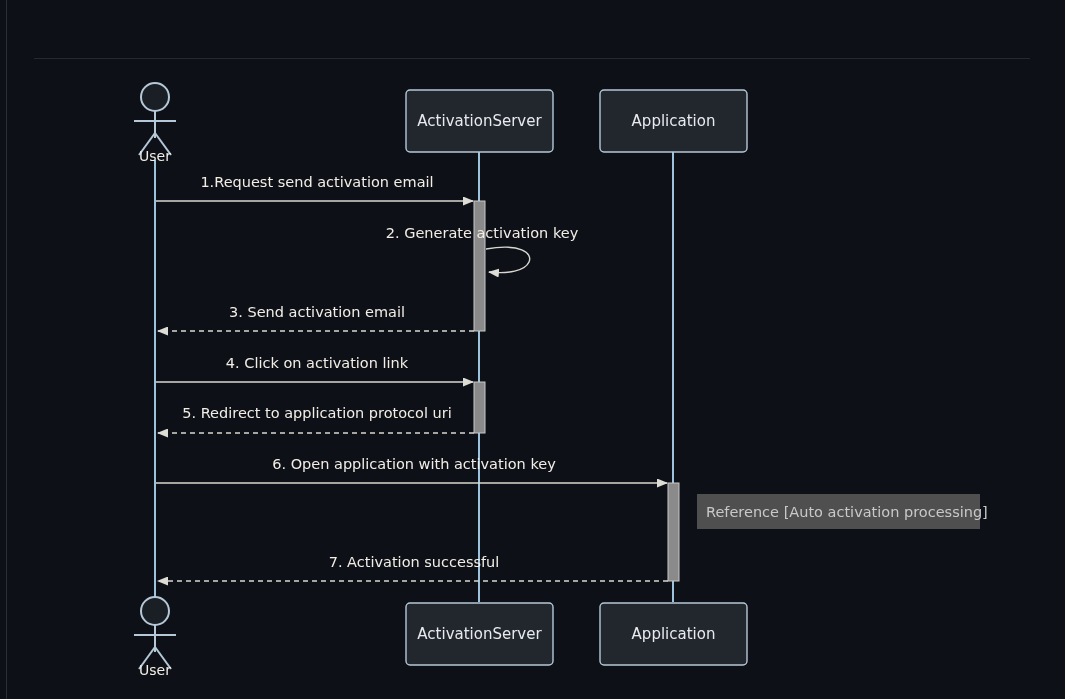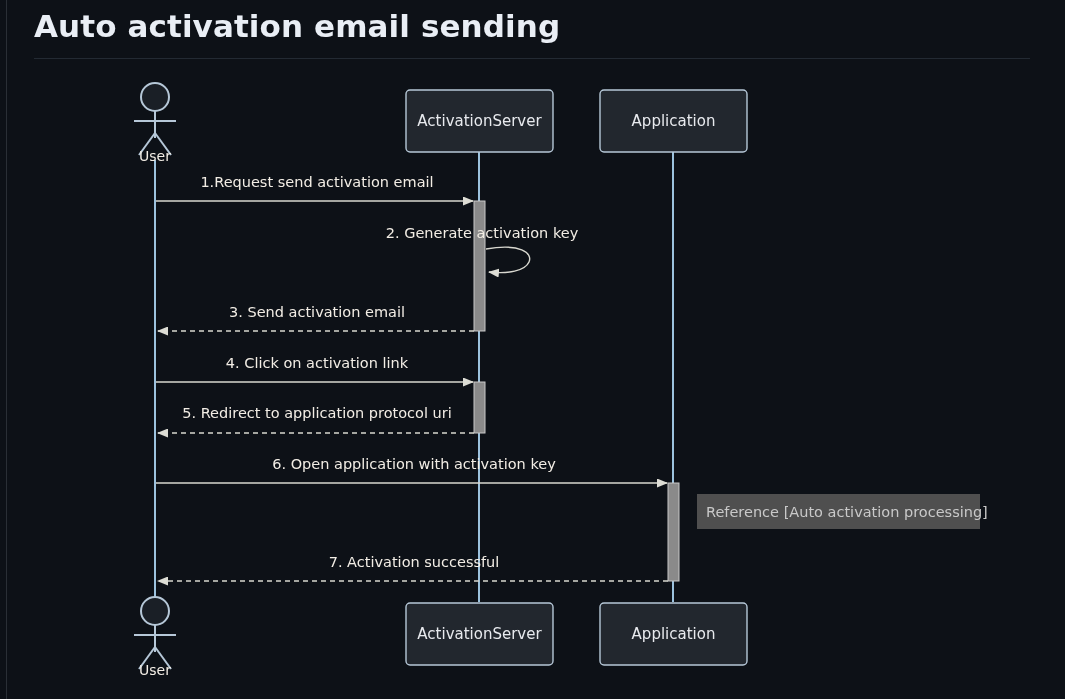--- a/index.html
+++ b/index.html
@@ -73,21 +73,20 @@
     fill: #c9c9c9;
   }
 </style>
 </head>
 <body>
 
 <div id="page">
 
   <div class="left-edge"></div>
 
-  <div class="page-title">Auto activation email sending</div>
   <div class="title-rule"></div>
 
   <svg class="diagram" width="1065" height="699">
     <defs>
       <marker id="arrow-right" markerWidth="11" markerHeight="9" refX="10" refY="4.5" orient="auto" markerUnits="userSpaceOnUse">
         <path d="M0,0 L11,4.5 L0,9 Z" fill="#ddddd5"></path>
       </marker>
       <marker id="arrow-left" markerWidth="11" markerHeight="9" refX="10" refY="4.5" orient="auto" markerUnits="userSpaceOnUse">
         <path d="M0,0 L11,4.5 L0,9 Z" fill="#ddddd5"></path>
       </marker>

